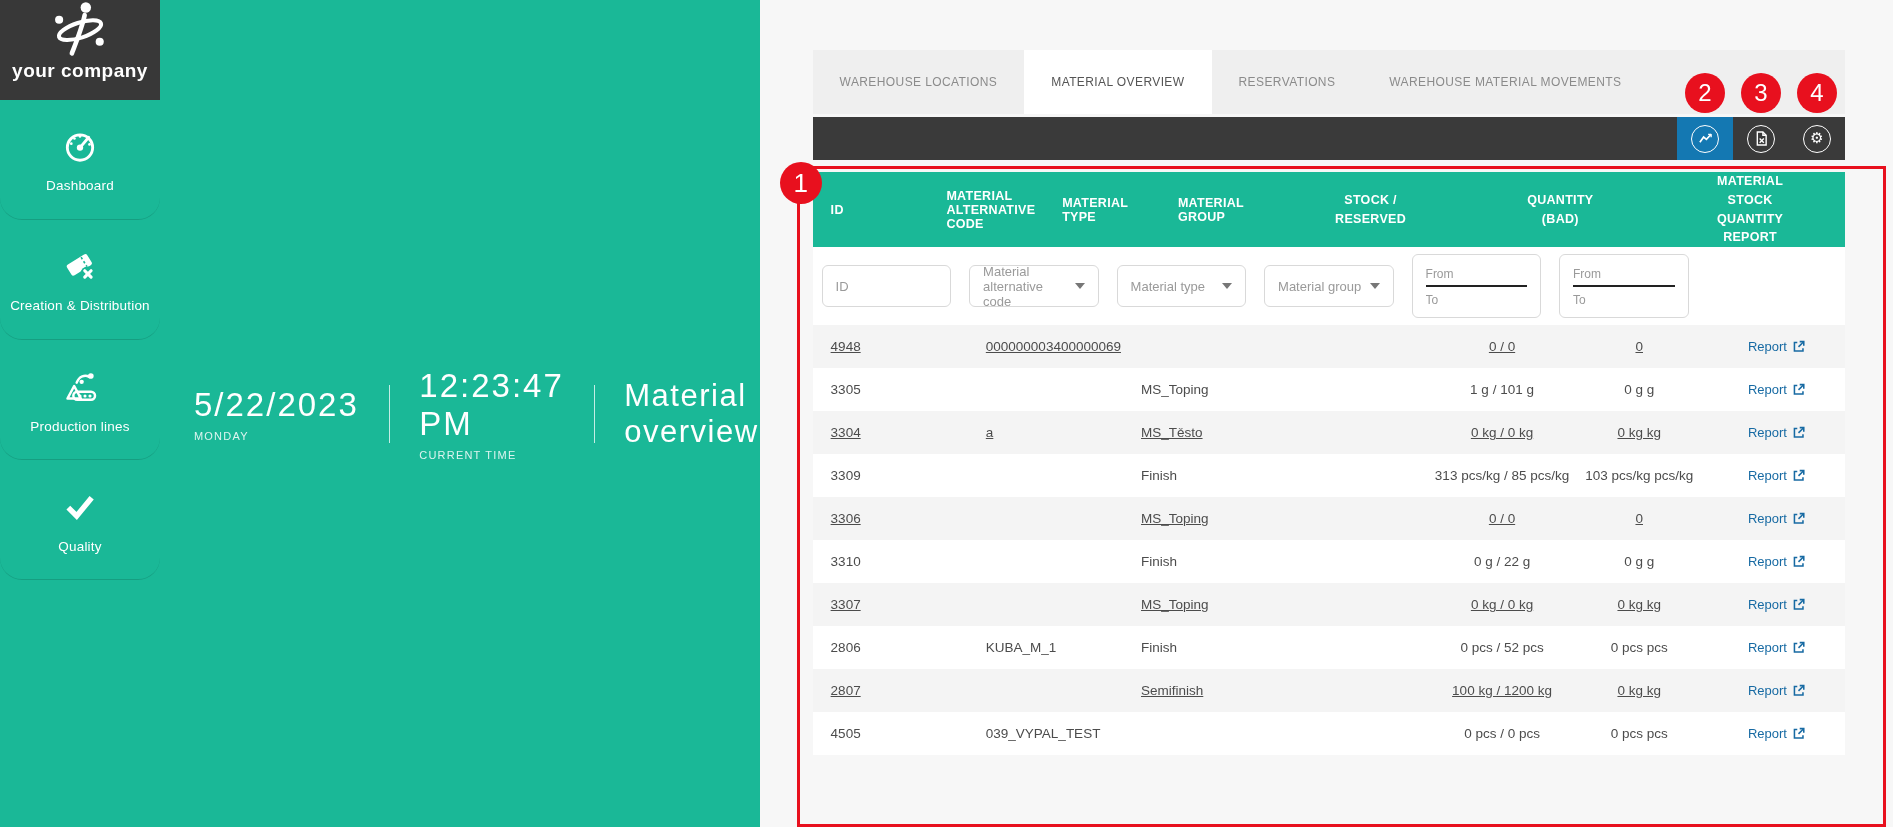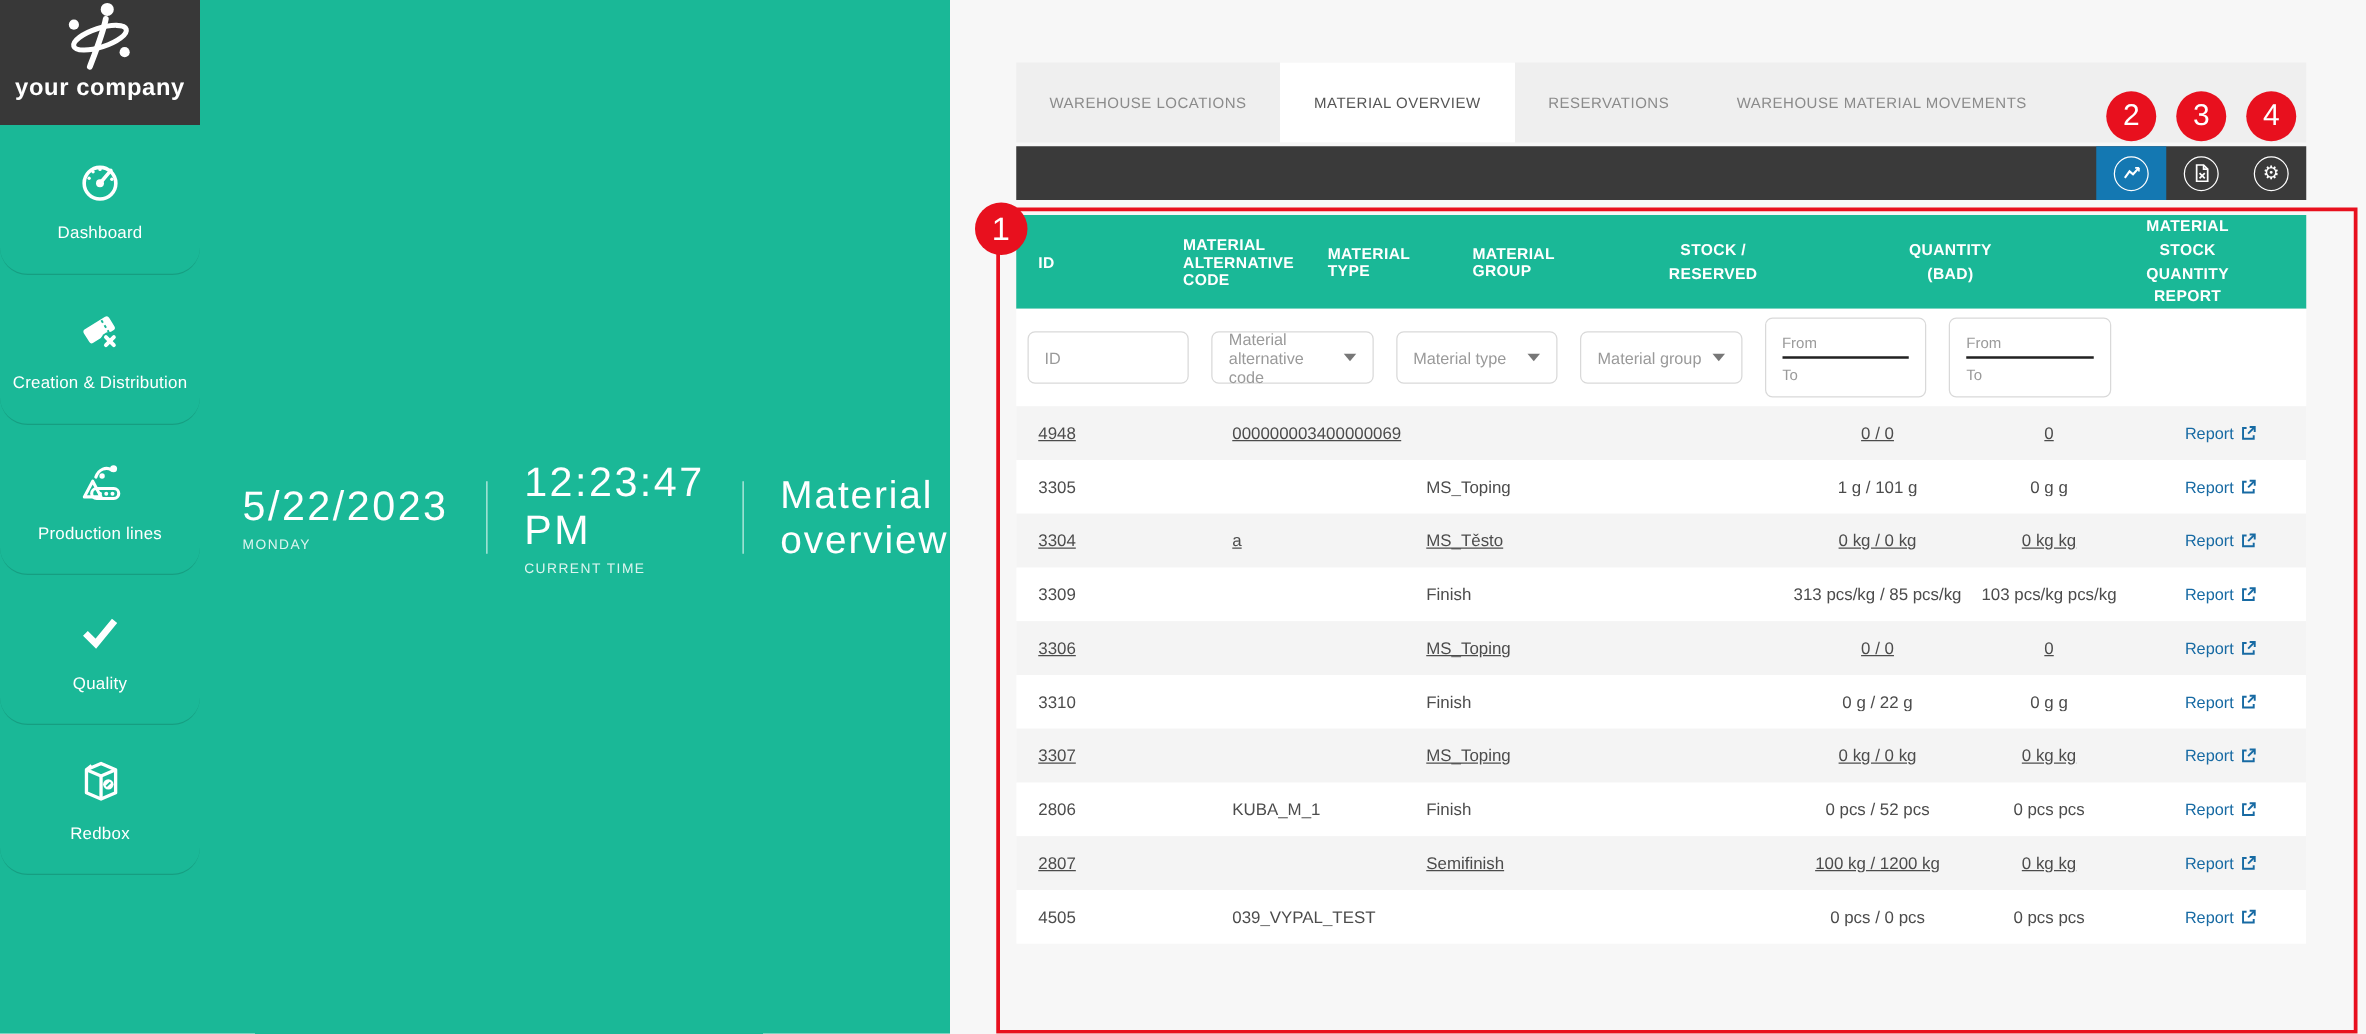--- a/index.html
+++ b/index.html
@@ -152,33 +152,20 @@
               <circle cx="26" cy="19" r="2.6" fill="#fff"></circle>
             </svg></span>
           <span class="nav-label">Production lines</span>
         </div>
         <div class="nav-item">
           <span><svg width="40" height="40" viewBox="0 0 48 48">
               <path d="M10 26 L20 36 L38 14" fill="none" stroke="#fff" stroke-width="6.5" stroke-linecap="butt" stroke-linejoin="miter"></path>
             </svg></span>
           <span class="nav-label">Quality</span>
         </div>
-        <div class="nav-item">
-          <span><svg width="40" height="40" viewBox="0 0 48 48">
-              <g fill="none" stroke="#fff" stroke-width="3.2" stroke-linejoin="round">
-                <path d="M11 13 L25 7 L39 13 L39 35 L25 41 L11 35 Z"></path>
-                <path d="M11 13 L25 19 L39 13"></path>
-                <path d="M25 19 L25 41"></path>
-                <path d="M11 13 L16 9"></path>
-              </g>
-              <circle cx="32" cy="27" r="5" fill="#fff"></circle>
-              <path d="M30 29 L34 25" stroke="#1ab897" stroke-width="1.8"></path>
-            </svg></span>
-          <span class="nav-label">Redbox</span>
-        </div>
       </nav>
   </aside>
 
   <div class="main">
 
     <header class="topbar">
       <div class="tb-block">
         <div class="tb-big">5/22/2023</div>
         <div class="tb-small">MONDAY</div>
       </div>

